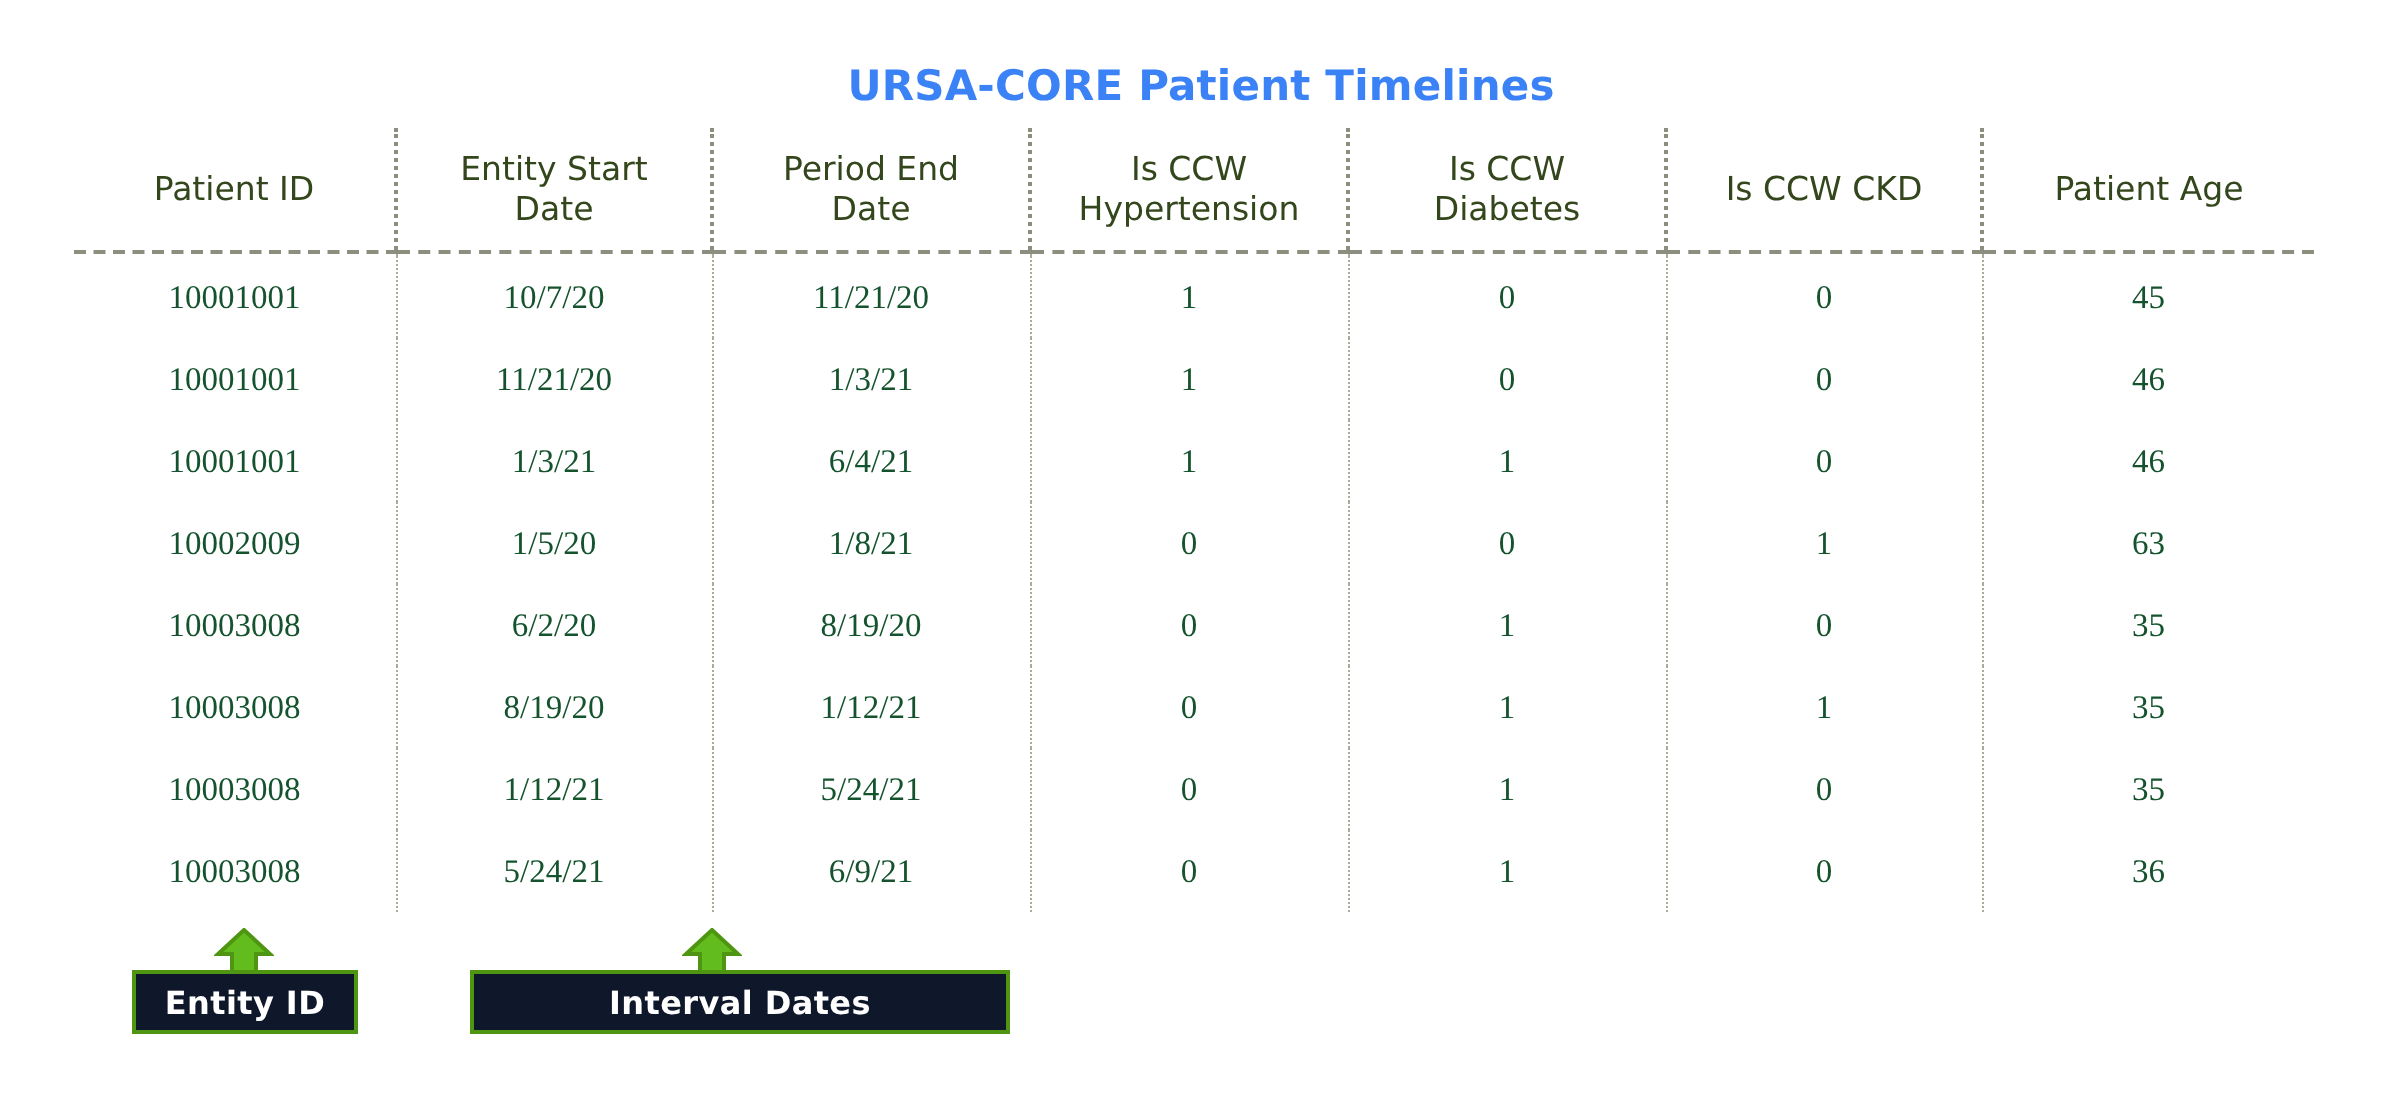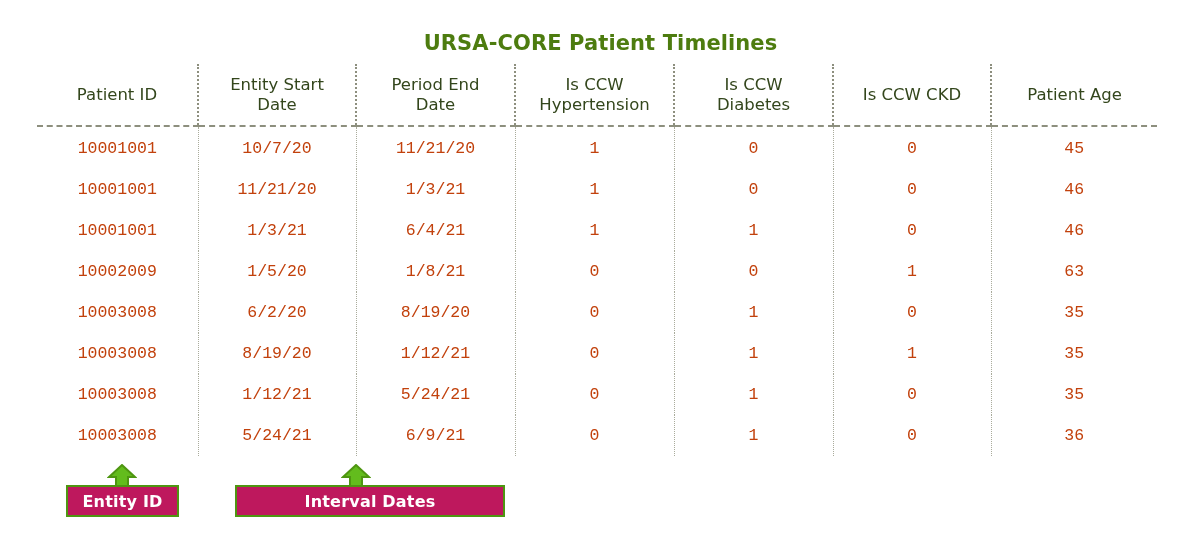--- a/index.html
+++ b/index.html
@@ -19,21 +19,21 @@
   .title {
     position: absolute;
     top: 31px;
     left: 0;
     width: 1201px;
     text-align: center;
     font-family: "DejaVu Sans", sans-serif;
     font-weight: bold;
     font-size: 21px;
     letter-spacing: 0.1px;
-    color: #4d7c0f;
+    color: #3b82f6;
     white-space: nowrap;
   }
 
   
   .table-wrap {
     position: absolute;
     left: 37px;
     top: 64px;
     width: 1120px;
     height: 392px;
@@ -73,34 +73,34 @@
     border-bottom: 2px dashed #8d8f7e;
   }
   table.tl thead th:last-child { border-right: 0; }
 
   .hdr-l1 { display: block; }
   .hdr-l2 { display: block; }
 
   
   table.tl tbody td {
     height: 41px;
-    font-family: Liberation Mono, monospace;
+    font-family: Liberation Serif, serif;
     font-weight: normal;
     font-size: 16.5px;
-    color: #c2410c;
+    color: #14532d;
     border-right: 1px dotted #a9ab9b;
   }
   table.tl tbody td:last-child { border-right: 0; text-align: center; }
   table.tl tbody tr:first-child td { padding-top: 1px; }
 
   
   .callout {
     position: absolute;
     height: 32px;
-    background: #be185d;
+    background: #0f172a;
     border: 2px solid #4e9611;
     box-sizing: border-box;
     display: flex;
     align-items: center;
     justify-content: center;
     color: #ffffff;
     font-family: "DejaVu Sans", sans-serif;
     font-weight: bold;
     font-size: 16px;
     letter-spacing: 0.2px;

